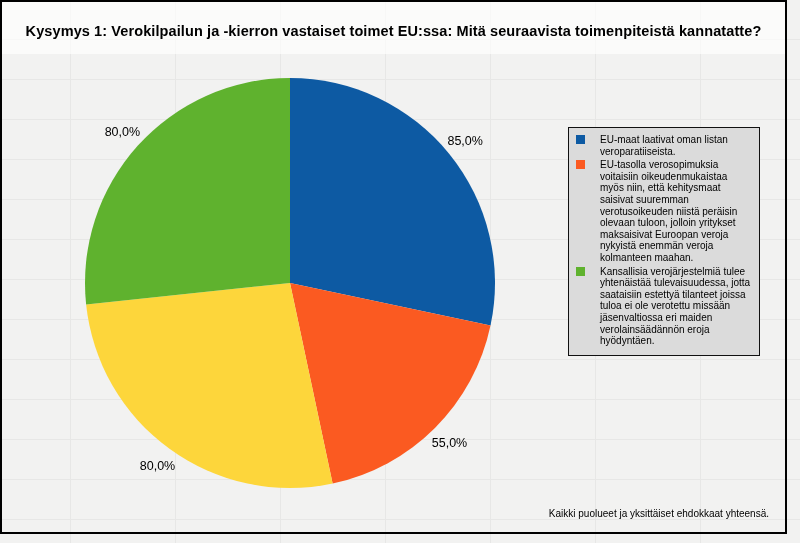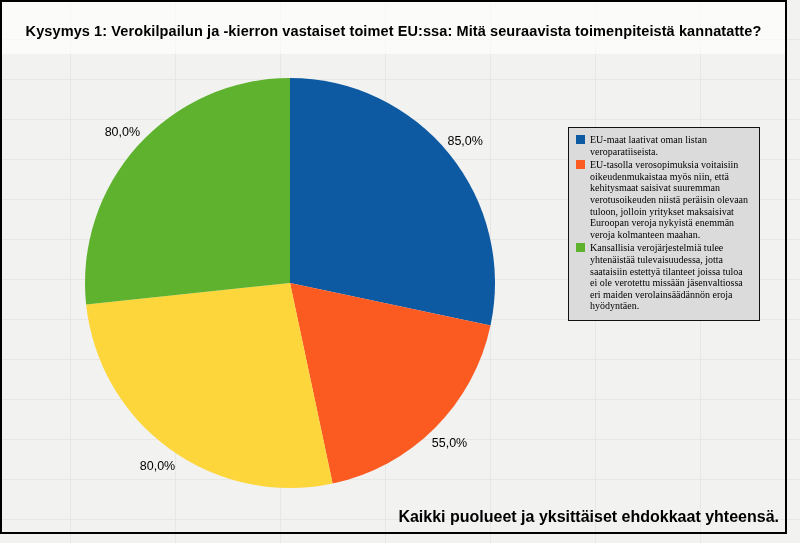--- a/index.html
+++ b/index.html
@@ -34,27 +34,27 @@
   .pie-label{
     font-family:"Liberation Sans",sans-serif;
     font-size:12.5px;fill:#000;
   }
   .legend-box{
     position:absolute;left:566px;top:125px;width:192px;
     box-sizing:border-box;
     background:#DBDBDB;border:1.5px solid #111;
     padding:6px 7px 8px 7px;
   }
-  .legend-item{display:flex;gap:5px;margin-bottom:2px;font-family:Liberation Serif, serif;}
+  .legend-item{display:flex;gap:15px;margin-bottom:2px;}
   .legend-item:last-child{margin-bottom:0;}
   .swatch{width:9px;height:9px;flex:none;margin-top:1px;display:inline-block;}
   .legend-label{font-size:10px;line-height:11.6px;}
   .footnote{
-    position:absolute;right:6px;top:506px;
-    font-size:16px;text-align:right;font-weight:bold;
+    position:absolute;right:16px;top:506px;
+    font-size:10px;text-align:right;
   }
 </style>
 </head>
 <body>
 
 <div class="sheet-grid"></div>
 
 <div class="frame">
   <div class="title-band"></div>
   <h1 class="chart-title">Kysymys 1: Verokilpailun ja -kierron vastaiset toimet EU:ssa: Mitä seuraavista toimenpiteistä kannatatte?</h1>

